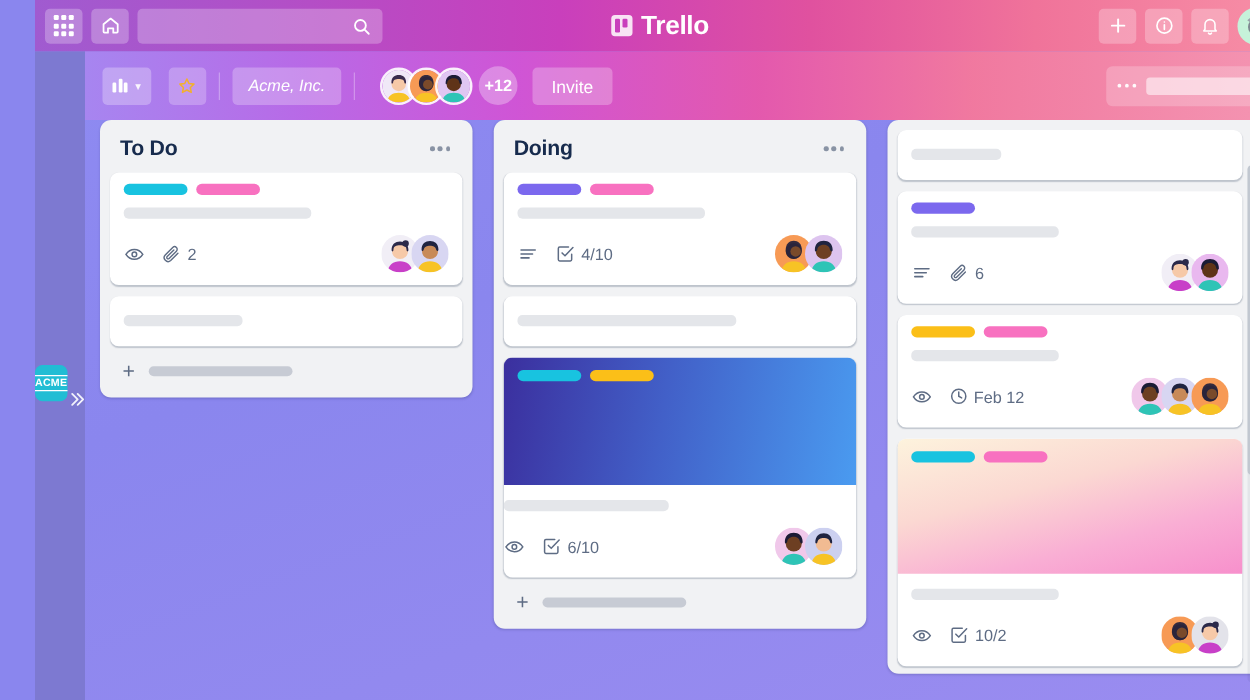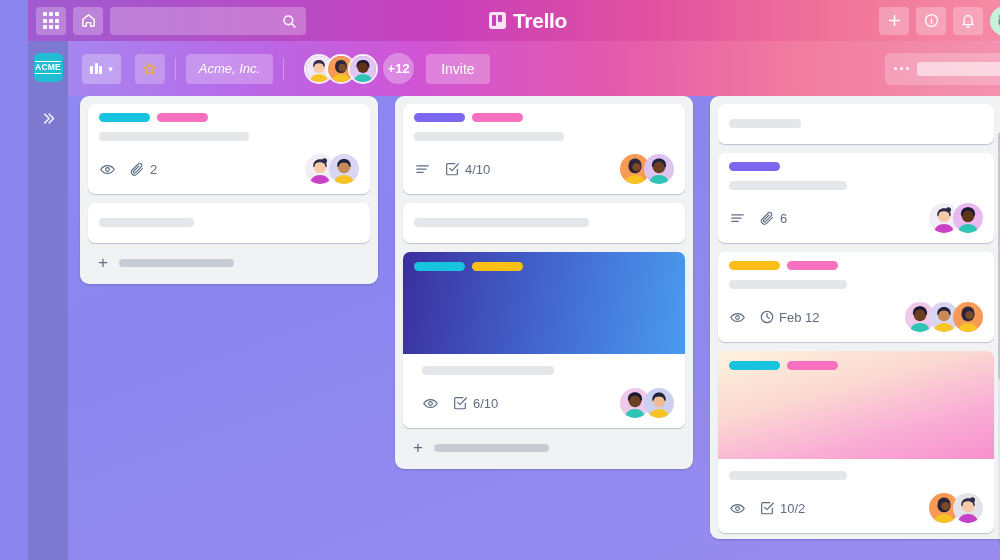--- a/index.html
+++ b/index.html
@@ -88,21 +88,21 @@
     font-size: 17px; line-height: 1;
     overflow: hidden;
   }
 
   
   .sidebar {
     position: absolute; left: 0; top: 41px;
     width: 40px; height: 519px;
     background: #7d79d1;
     z-index: 30;
-    display: flex; flex-direction: column; align-items: center;
+    display: flex; flex-direction: row; align-items: center;
     padding-top: 12px;
   }
   .acme-logo {
     width: 29px; height: 29px; border-radius: 6px;
     background: #21bdd4;
     display: flex; align-items: center; justify-content: center;
     color: #fff; font-size: 8.5px; font-weight: bold; letter-spacing: 0.2px;
     position: relative;
     font-family: "Liberation Sans", sans-serif;
   }
@@ -405,20 +405,28 @@
           <i></i>
           <i></i>
         </span>
       <span class="ghost-bar"></span>
     </div>
   </div>
 
   <div class="canvas">
 
     <div class="list">
+      <div class="list-head">
+        <span class="list-title">To Do</span>
+        <span class="list-dots">
+            <i></i>
+            <i></i>
+            <i></i>
+          </span>
+      </div>
       <div class="cards">
 
         <div class="card">
           <div class="card-body">
             <div class="labels">
               <span class="label" style="background:#18c3e0"></span>
               <span class="label" style="background:#f871c0"></span>
             </div>
             <div class="ph-line" style="width:150px"></div>
             <div class="card-foot">
@@ -466,20 +474,28 @@
         </div>
 
       </div>
       <div class="add-card">
         <span class="plus-ico">+</span>
         <span class="add-ph"></span>
       </div>
     </div>
 
     <div class="list">
+      <div class="list-head">
+        <span class="list-title">Doing</span>
+        <span class="list-dots">
+            <i></i>
+            <i></i>
+            <i></i>
+          </span>
+      </div>
       <div class="cards">
 
         <div class="card">
           <div class="card-body">
             <div class="labels">
               <span class="label" style="background:#7b68ee"></span>
               <span class="label" style="background:#f871c0"></span>
             </div>
             <div class="ph-line" style="width:150px"></div>
             <div class="card-foot">
@@ -528,21 +544,21 @@
           </div>
         </div>
 
         <div class="card">
           <div class="cover" style="background:linear-gradient(100deg,#3b2f9e 0%,#4260c8 45%,#4a9bf0 100%)">
             <div class="labels">
               <span class="label" style="background:#18c3e0"></span>
               <span class="label" style="background:#fbbf18"></span>
             </div>
           </div>
-          <div class="card-body" style="padding:12px 11px 10px 19px">
+          <div class="card-body" style="padding:12px 11px 10px 0">
             <div class="ph-line" style="width:132px"></div>
             <div class="card-foot">
               <div class="badges">
                 <span class="badge">
                   <svg width="17" height="17" viewBox="0 0 24 24" fill="none" stroke="#5e6c84" stroke-width="1.7">
                     <path d="M2.5 12S6 6.5 12 6.5 21.5 12 21.5 12 18 17.5 12 17.5 2.5 12 2.5 12z"></path>
                       <circle cx="12" cy="12" r="2.6"></circle>
                   </svg>
                 </span>
                 <span class="badge">

